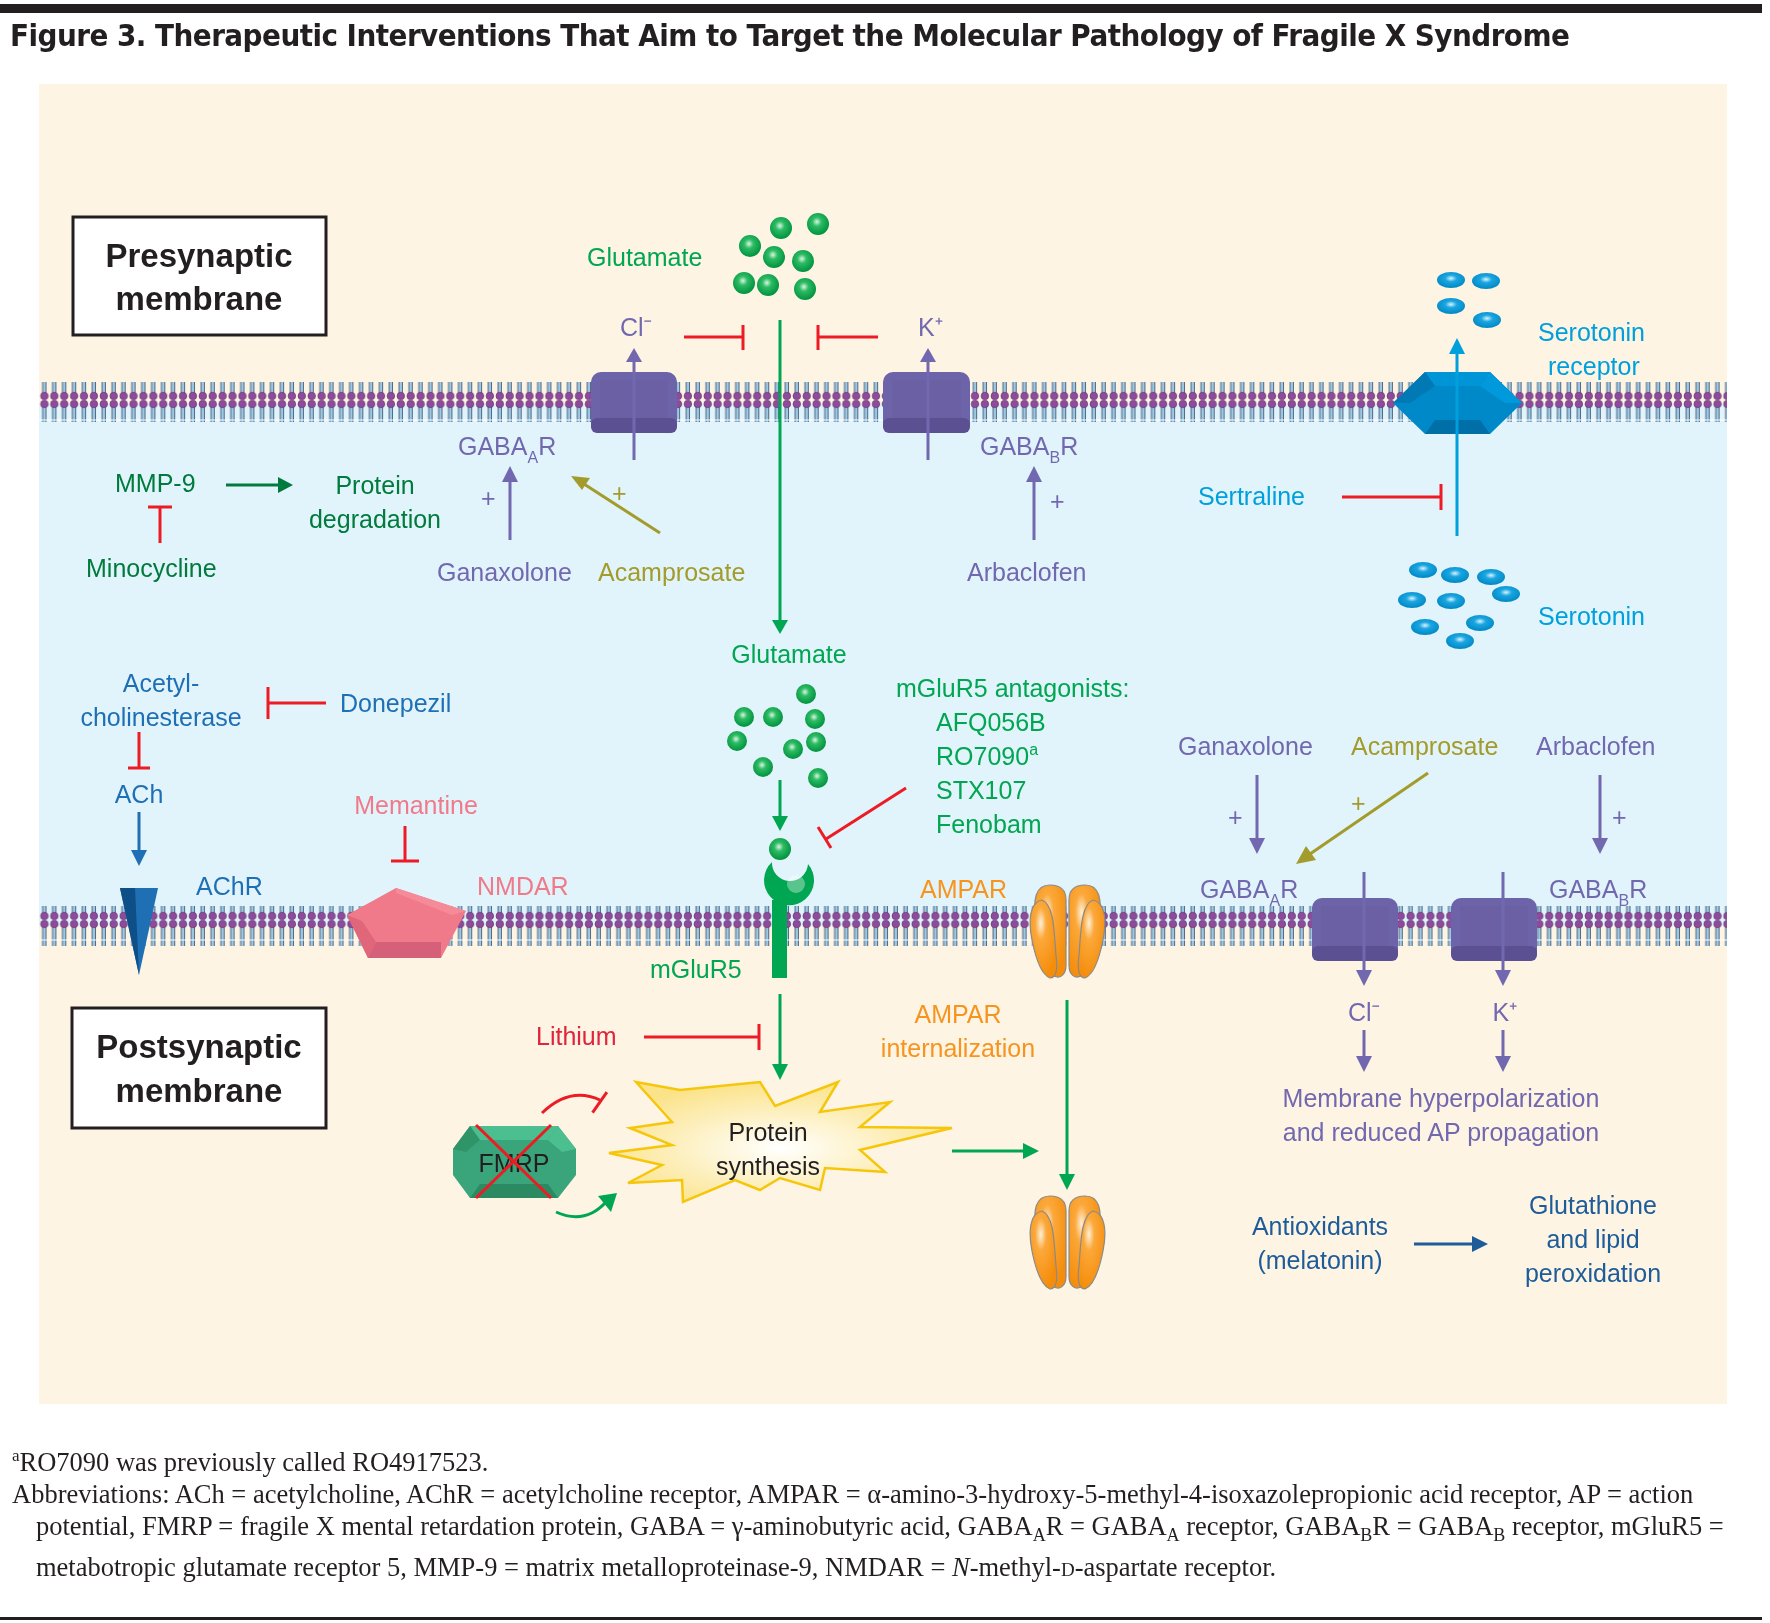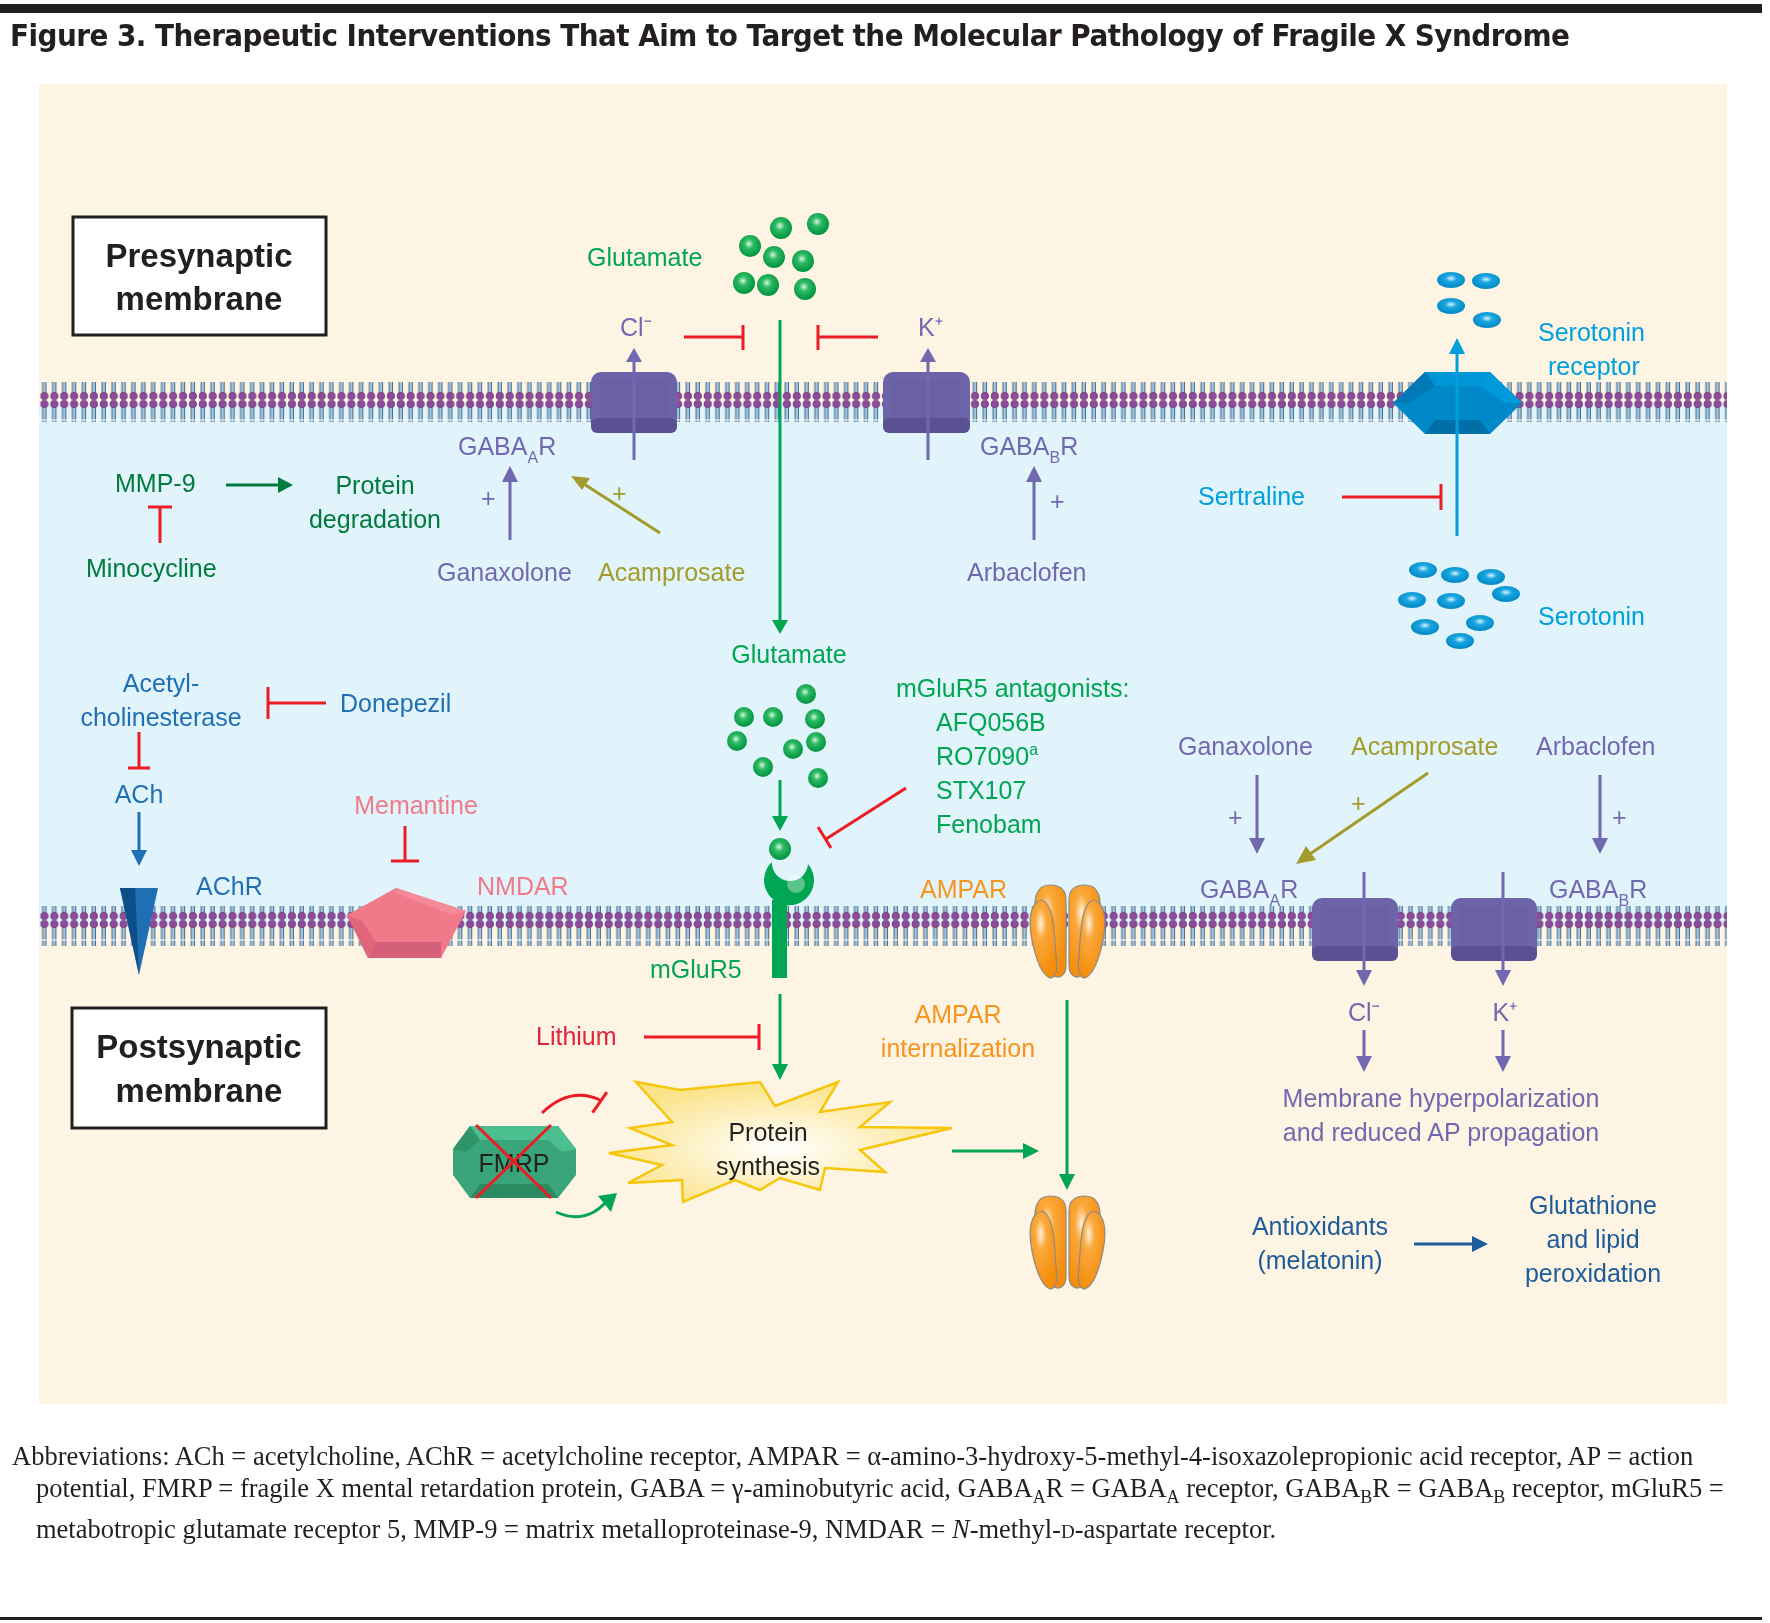--- a/index.html
+++ b/index.html
@@ -342,15 +342,16 @@
   <text class="lbl" x="1320" y="1235" text-anchor="middle" fill="#1d5c99">Antioxidants</text>
   <text class="lbl" x="1320" y="1269" text-anchor="middle" fill="#1d5c99">(melatonin)</text>
   <line x1="1414" y1="1244" x2="1474" y2="1244" stroke="#1d5c99" stroke-width="3"></line>
   <path d="M1472,1236 L1488,1244 L1472,1252 z" fill="#1d5c99"></path>
   <text class="lbl" x="1593" y="1214" text-anchor="middle" fill="#1d5c99">Glutathione</text>
   <text class="lbl" x="1593" y="1248" text-anchor="middle" fill="#1d5c99">and lipid</text>
   <text class="lbl" x="1593" y="1282" text-anchor="middle" fill="#1d5c99">peroxidation</text>
 </svg>
 
 <div class="notes">
+  <p><sup style="font-size:17px">a</sup><span>RO7090 was previously called RO4917523.</span></p>
   <p class="indent"><span>Abbreviations: ACh = acetylcholine, AChR = acetylcholine receptor, AMPAR = α-amino-3-hydroxy-5-methyl-4-isoxazolepropionic acid receptor, AP = action potential, FMRP = fragile X mental retardation protein, GABA = γ-aminobutyric acid, GABA</span><sub style="font-size:18px">A</sub><span>R = GABA</span><sub style="font-size:18px">A</sub><span> receptor, GABA</span><sub style="font-size:18px">B</sub><span>R = GABA</span><sub style="font-size:18px">B</sub><span> receptor, mGluR5 = metabotropic glutamate receptor 5, MMP-9 = matrix metalloproteinase-9, NMDAR = </span><i>N</i><span>-methyl-</span><span style="font-variant:small-caps">d</span><span>-aspartate receptor.</span></p>
 </div>
 <div class="bottom-rule"></div>
 
 </body></html>

